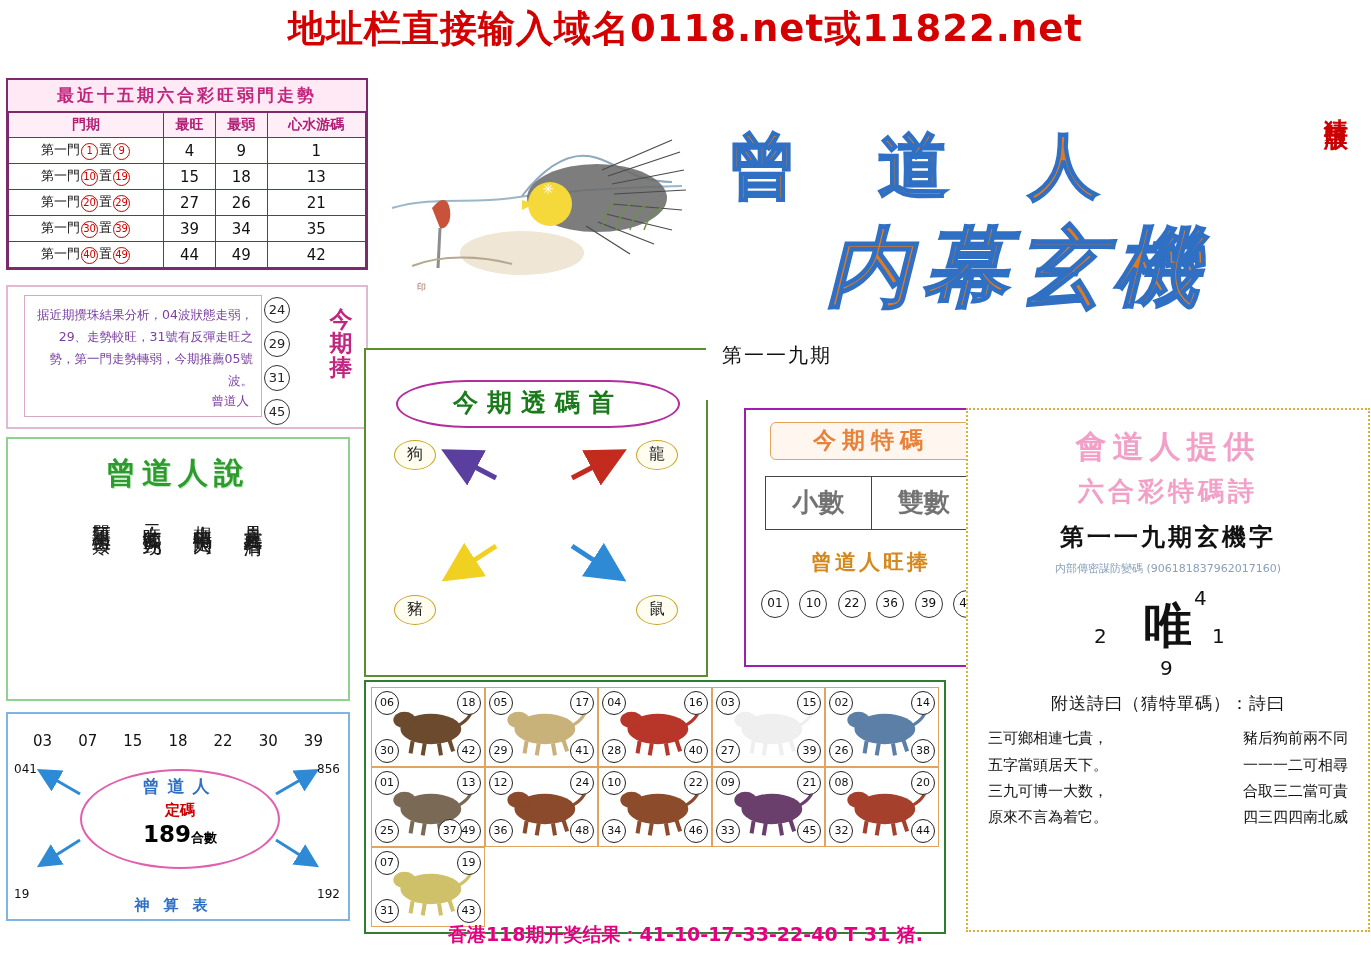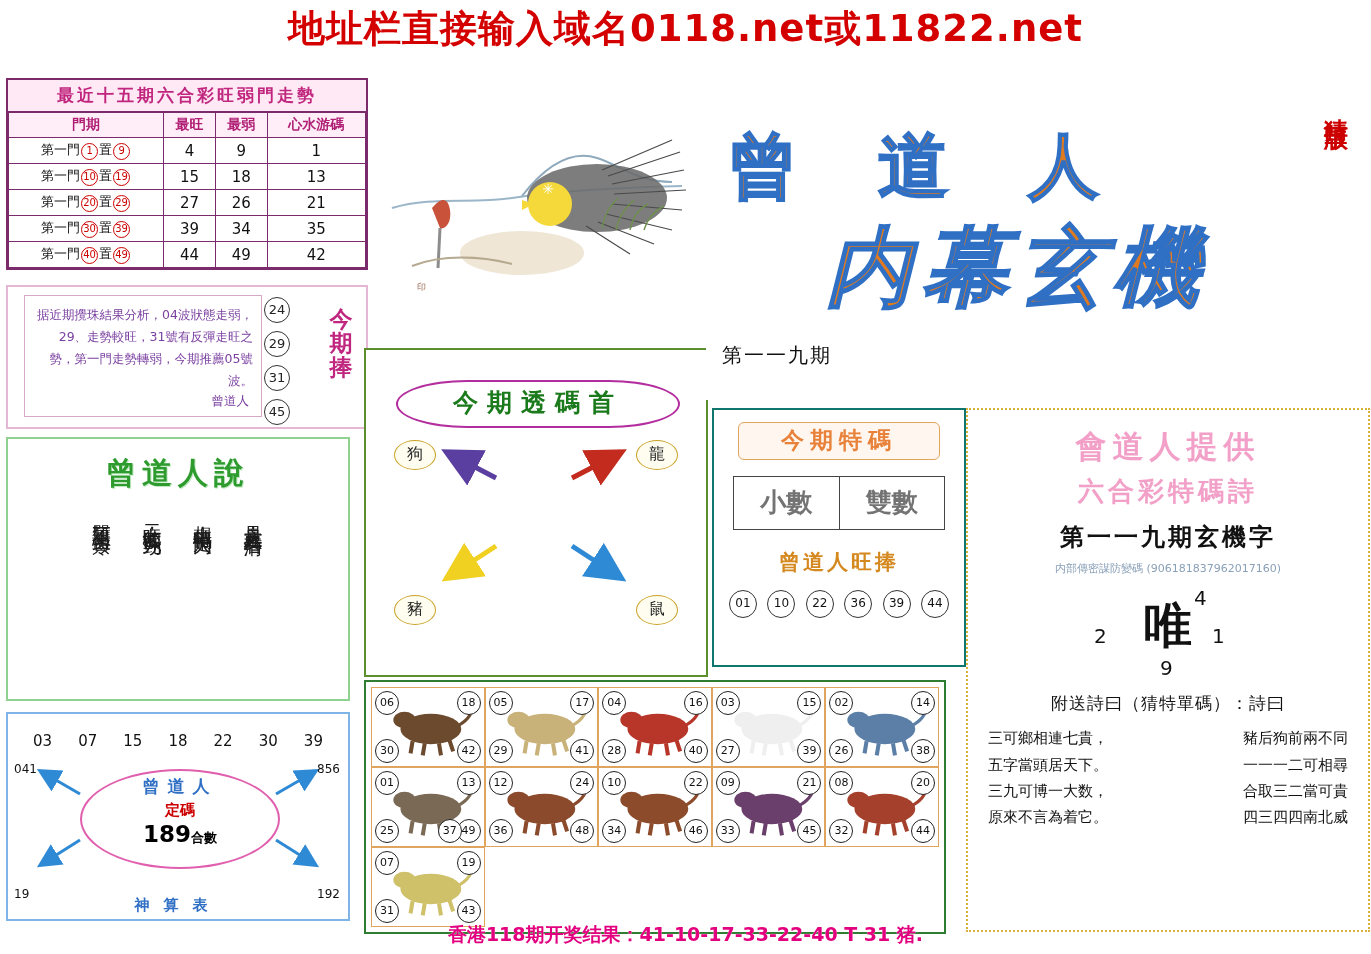--- a/index.html
+++ b/index.html
@@ -178,22 +178,22 @@
     position:absolute;right:14px;top:40px;
     writing-mode:vertical-rl;text-orientation:upright;
     font-size:24px;font-weight:bold;color:#cc0000;letter-spacing:4px;
   }
   #tb-issue{
     position:absolute;left:16px;top:282px;font-size:20px;color:#111;letter-spacing:2px;
   }
 
   
   #special-box{
-    left:712px;top:408px;width:250px;height:255px;
-    border:2px solid #0f766e;background:#fff;
+    left:744px;top:408px;width:250px;height:255px;
+    border:2px solid #a21caf;background:#fff;
   }
   #sp-title{
     margin:12px auto 0;width:200px;height:36px;border:1px solid #e0a45e;
     border-radius:6px;background:#fff7ef;
     text-align:center;line-height:34px;font-size:23px;font-weight:bold;
     color:#e8823a;letter-spacing:6px;
   }
   #sp-cells{
     margin:16px auto 0;width:210px;height:52px;border:1px solid #444;
     display:flex;

